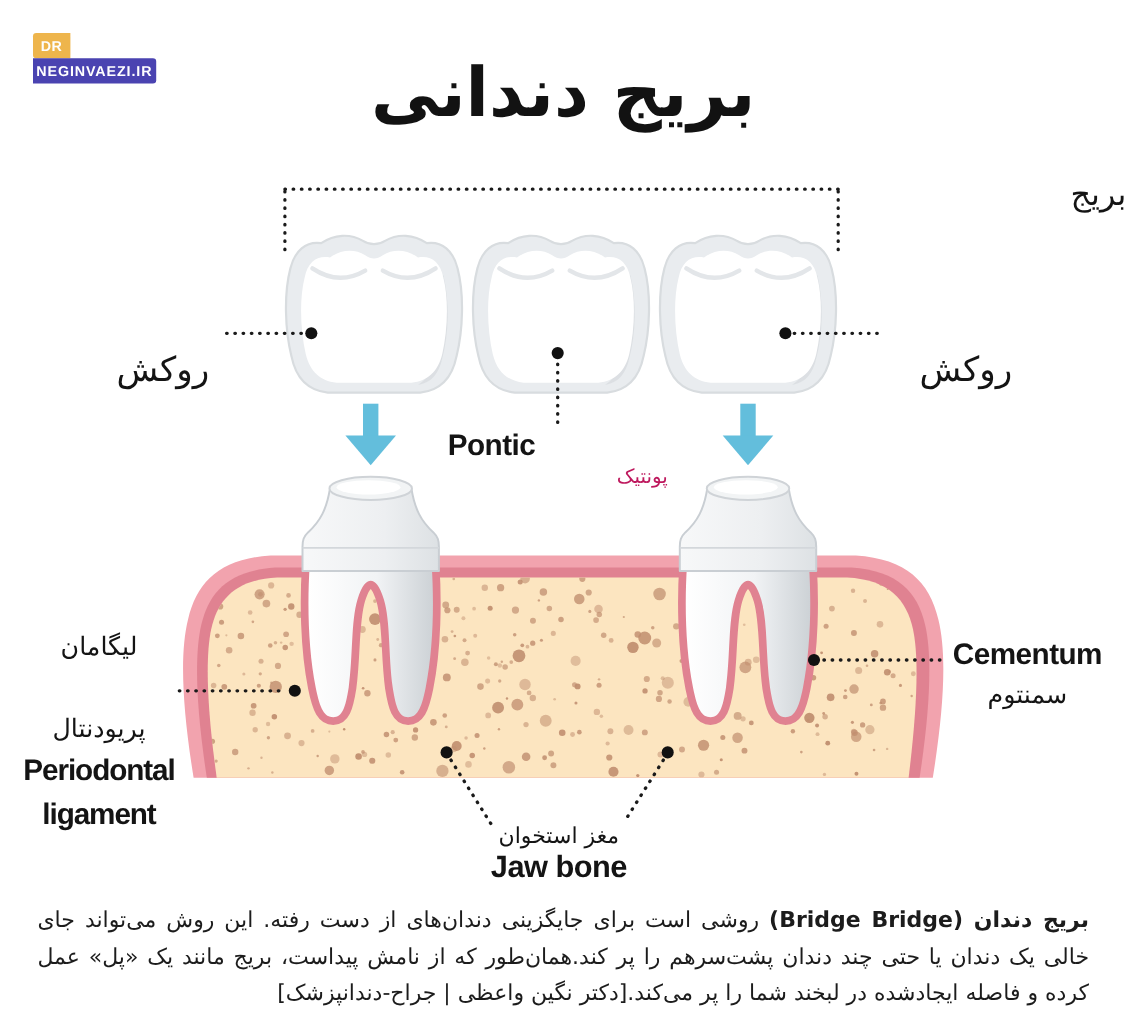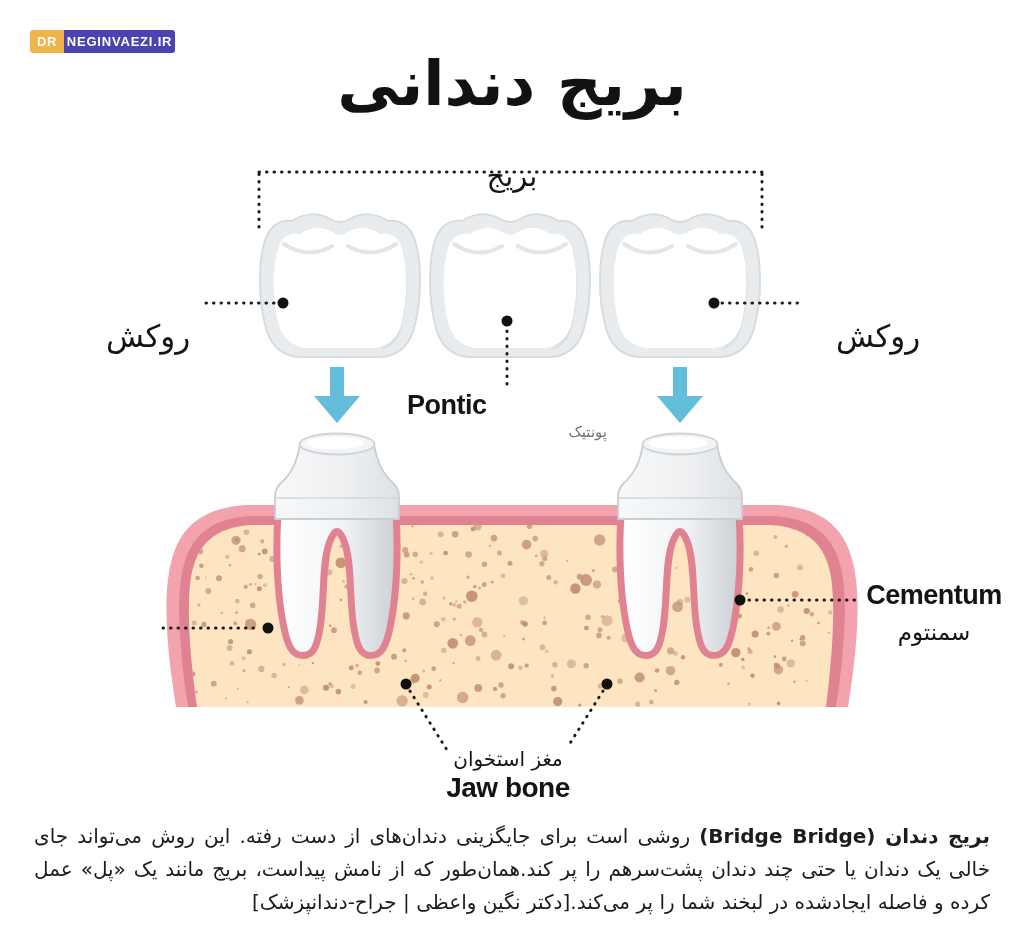--- a/index.html
+++ b/index.html
@@ -2,36 +2,36 @@
 <html><head>
 <meta charset="utf-8">
 <style>
   html,body{margin:0;padding:0;background:#ffffff;}
   .canvas{
     position:relative;width:1024px;height:927px;background:#ffffff;overflow:hidden;
     font-family:"DejaVu Sans", sans-serif;color:#151515;
   }
   .abs{position:absolute;}
   
-  .badge{left:30px;top:30px;display:flex;align-items:flex-start;font-family:"Liberation Sans",sans-serif;}
+  .badge{left:30px;top:30px;display:flex;align-items:flex-start;font-family:"Liberation Sans",sans-serif;flex-direction:column;}
   .badge-dr{background:#eeb54c;color:#fdfdfd;font-size:13px;font-weight:700;
     padding:4px 7px;border-radius:3px 0 0 3px;letter-spacing:.5px;display:flex;align-items:center;}
   .badge-site{background:#4a43b1;color:#ffffff;font-size:13px;font-weight:700;
     padding:4px 3px;border-radius:0 3px 3px 0;letter-spacing:.8px;display:flex;align-items:center;}
   
   .title{left:0;top:6px;width:1024px;text-align:center;font-size:62px;font-weight:700;
     letter-spacing:-1px;color:#121212;direction:rtl;}
-  .bridge-label{left:0;top:118px;width:1024px;text-align:center;font-size:29px;color:#141414;direction:rtl;}
+  .bridge-label{left:0;top:118px;width:1024px;font-size:29px;color:#141414;direction:rtl;}
   
   .fa{direction:rtl;margin-top:41px;}
   .crown-left{left:88px;top:277px;width:120px;text-align:center;font-size:31px;color:#141414;}
   .crown-right{left:818px;top:277px;width:120px;text-align:center;font-size:31px;color:#141414;}
   .pontic-block{left:407px;top:390px;width:200px;}
   .pontic-en{font-size:27px;font-weight:700;font-family:"Liberation Sans",sans-serif;letter-spacing:-.5px;color:#141414;}
-  .pontic-fa{font-size:15px;margin-top:2px;color:#737373;}
+  .pontic-fa{font-size:18px;margin-top:2px;color:#be185d;}
   .perio-block{left:2px;top:530px;width:176px;text-align:center;}
   .perio-fa{font-size:23px;line-height:34px;color:#141414;}
   .perio-en{font-size:27px;line-height:40px;font-weight:700;font-family:"Liberation Sans",sans-serif;letter-spacing:-1px;color:#141414;}
   .cem-block{left:846px;top:580px;width:176px;text-align:center;}
   .cem-en{font-size:27px;font-weight:700;font-family:"Liberation Sans",sans-serif;letter-spacing:-.5px;color:#141414;}
   .cem-fa{font-size:23px;margin-top:8px;color:#141414;}
   .jaw-block{left:388px;top:706px;width:240px;text-align:center;}
   .jaw-fa{font-size:20px;color:#141414;}
   .jaw-en{font-size:28px;font-weight:700;font-family:"Liberation Sans",sans-serif;letter-spacing:-.5px;color:#141414;margin-top:1px;}
   
@@ -463,20 +463,26 @@
   </svg>
 
   <div class="abs crown-left fa">روکش</div>
   <div class="abs crown-right fa">روکش</div>
 
   <div class="abs pontic-block">
     <div class="pontic-en">Pontic</div>
     <div class="pontic-fa fa">پونتیک</div>
   </div>
 
+  <div class="abs perio-block">
+    <div class="perio-fa fa">لیگامان</div>
+    <div class="perio-fa fa">پریودنتال</div>
+    <div class="perio-en">Periodontal</div>
+    <div class="perio-en">ligament</div>
+  </div>
 
   <div class="abs jaw-block">
     <div class="jaw-fa fa">مغز استخوان</div>
     <div class="jaw-en">Jaw bone</div>
   </div>
 
   <div class="abs cem-block">
     <div class="cem-en">Cementum</div>
     <div class="cem-fa fa">سمنتوم</div>
   </div>

